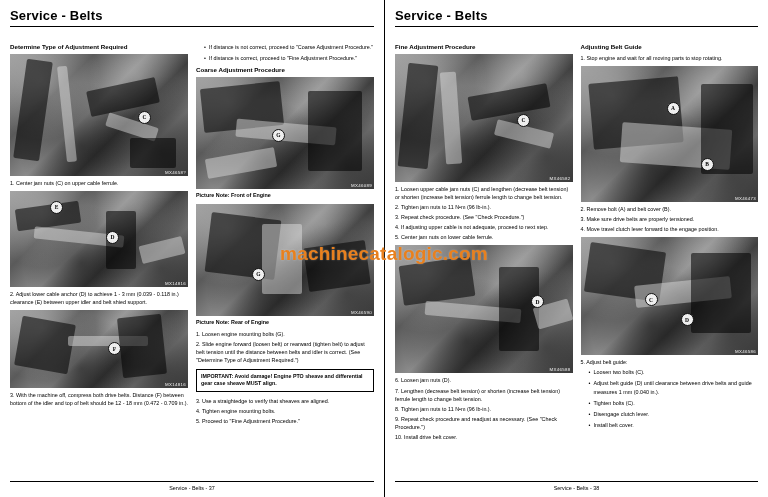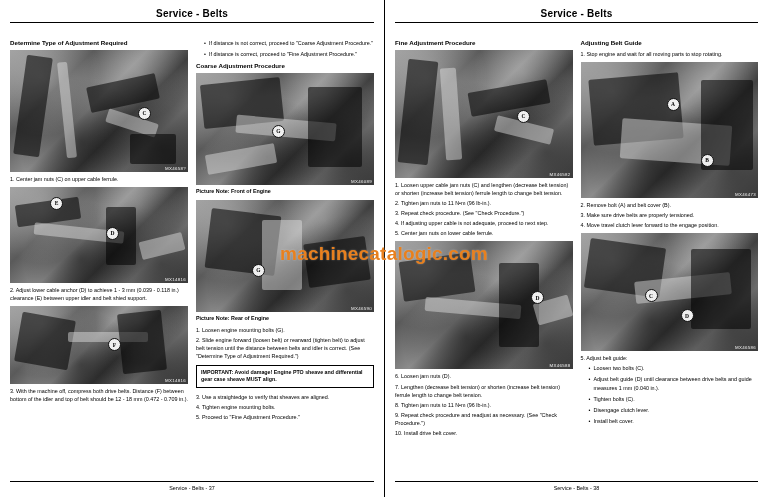--- a/index.html
+++ b/index.html
@@ -7,22 +7,22 @@
     width:768px;height:497px;
     background:#ffffff;
     font-family:"Liberation Sans", sans-serif;
     color:#000;
     overflow:hidden;
     position:relative;
   }
   .spread{display:flex;width:768px;height:497px;}
   .page{width:384px;height:497px;position:relative;box-sizing:border-box;padding:8px 10px 0 10px;}
   .page-header{
-    text-align:center;
-    font-size:10px;
+    text-align:left;
+    font-size:13px;
     font-weight:bold;
     letter-spacing:.2px;
     padding-bottom:3px;
     border-bottom:1.4px solid #000;
     margin-bottom:16px;
   }
   .cols{display:flex;gap:8px;}
   .col{width:180px;}
   .sec-title{font-size:6.2px;font-weight:bold;margin:0 0 3px 0;line-height:1.25;}
   p.t{font-size:5.4px;line-height:1.5;margin:0 0 4px 0;}

